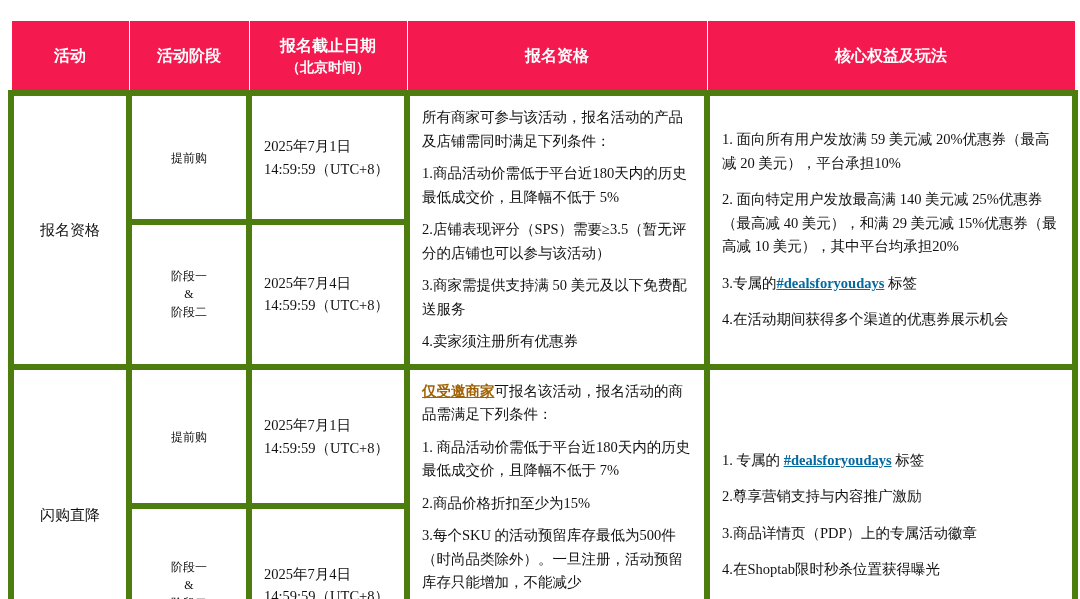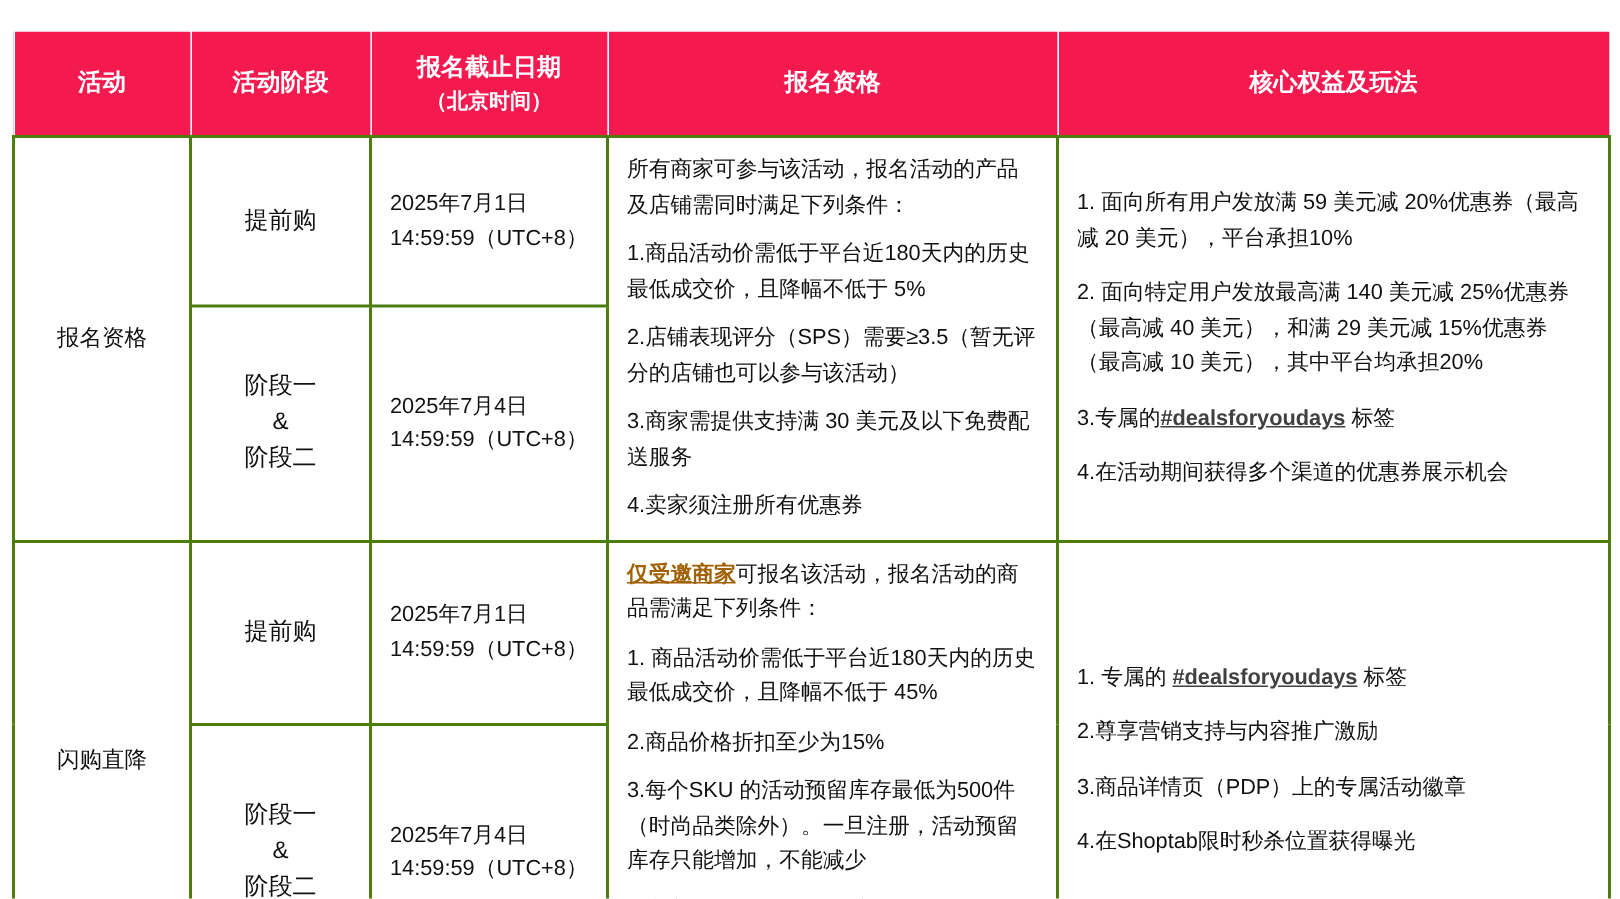--- a/index.html
+++ b/index.html
@@ -45,34 +45,35 @@
     line-height: 1.35;
   }
   thead th .sub {
     display: block;
     font-size: 14px;
     font-weight: bold;
     margin-top: 1px;
   }
 
   tbody td {
-    border: 2px solid #4d7c0f;
+    border: 6px solid #4d7c0f;
     vertical-align: middle;
     font-size: 14.5px;
     color: #111111;
     line-height: 1.62;
     padding: 10px 12px;
     background: #ffffff;
+    font-family: Liberation Serif, serif;
   }
   td.act {
     font-size: 15px;
     text-align: center;
   }
   td.stage {
-    font-size: 16px;
+    font-size: 12px;
     text-align: center;
     line-height: 1.5;
   }
   td.date {
     font-size: 14.5px;
     text-align: left;
     line-height: 1.55;
   }
   td.body p {
     margin: 0 0 9px 0;
@@ -85,21 +86,21 @@
   }
   td.benefit p:last-child {
     margin-bottom: 0;
   }
   .hl-u {
     color: #a16207;
     font-weight: bold;
     text-decoration: underline;
   }
   .tag {
-    color: #404040;
+    color: #0369a1;
     font-weight: bold;
     text-decoration: underline;
   }
 </style>
 </head>
 <body>
 
 <div class="page">
   <table class="promo">
     <colgroup>
@@ -135,21 +136,21 @@
         <td class="act" rowspan="2">报名资格</td>
         <td class="stage">提前购</td>
         <td class="date">
           <div>2025年7月1日</div>
           <div>14:59:59（UTC+8）</div>
         </td>
         <td class="body" rowspan="2">
           <p>所有商家可参与该活动，报名活动的产品及店铺需同时满足下列条件：</p>
           <p>1.商品活动价需低于平台近180天内的历史最低成交价，且降幅不低于 5%</p>
           <p>2.店铺表现评分（SPS）需要≥3.5（暂无评分的店铺也可以参与该活动）</p>
-          <p>3.商家需提供支持满 30 美元及以下免费配送服务</p>
+          <p>3.商家需提供支持满 50 美元及以下免费配送服务</p>
           <p>4.卖家须注册所有优惠券</p>
         </td>
         <td class="benefit" rowspan="2">
           <p>1. 面向所有用户发放满 59 美元减 20%优惠券（最高减 20 美元），平台承担10%</p>
           <p>2. 面向特定用户发放最高满 140 美元减 25%优惠券（最高减 40 美元），和满 29 美元减 15%优惠券（最高减 10 美元），其中平台均承担20%</p>
           <p>3.专属的<span class="tag">#dealsforyoudays</span> 标签</p>
           <p>4.在活动期间获得多个渠道的优惠券展示机会</p>
         </td>
       </tr>
       <tr>
@@ -166,21 +167,21 @@
 
       <tr>
         <td class="act" rowspan="2">闪购直降</td>
         <td class="stage">提前购</td>
         <td class="date">
           <div>2025年7月1日</div>
           <div>14:59:59（UTC+8）</div>
         </td>
         <td class="body" rowspan="2">
           <p><span class="hl-u">仅受邀商家</span><span>可报名该活动，报名活动的商品需满足下列条件：</span></p>
-          <p>1. 商品活动价需低于平台近180天内的历史最低成交价，且降幅不低于 45%</p>
+          <p>1. 商品活动价需低于平台近180天内的历史最低成交价，且降幅不低于 7%</p>
           <p>2.商品价格折扣至少为15%</p>
           <p>3.每个SKU 的活动预留库存最低为500件（时尚品类除外）。一旦注册，活动预留库存只能增加，不能减少</p>
           <p>4.商家需提供支持满 30 美元及以下免费配送服务</p>
         </td>
         <td class="benefit" rowspan="2">
           <p>1. 专属的 <span class="tag">#dealsforyoudays</span> 标签</p>
           <p>2.尊享营销支持与内容推广激励</p>
           <p>3.商品详情页（PDP）上的专属活动徽章</p>
           <p>4.在Shoptab限时秒杀位置获得曝光</p>
         </td>

